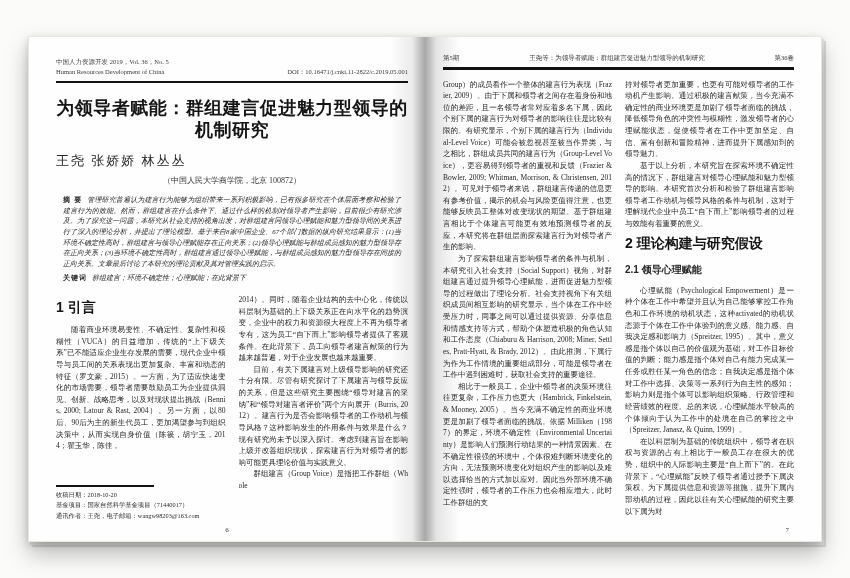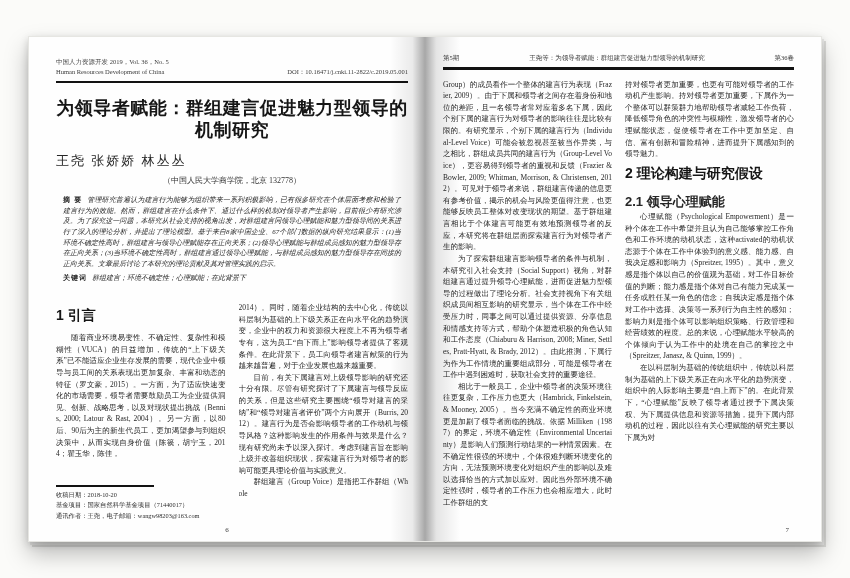--- a/index.html
+++ b/index.html
@@ -43,28 +43,28 @@
   .abstract {
     font-size:7px; line-height:1.52; text-align:justify; margin:0 7px 3px;
     font-style:italic;
   }
   .abstract b, .keywords b {
     font-style:normal; font-weight:bold; letter-spacing:1px; margin-right:5px;
     font-family:"Liberation Sans","DejaVu Sans",sans-serif;
   }
   .keywords { font-size:7px; line-height:1.5; margin:0 7px 7px; font-style:italic; }
 
-  .cols { display:flex; gap:13px; flex:1; min-height:0; margin-top:12px; }
+  .cols { display:flex; gap:13px; flex:1; min-height:0; margin-top:4px; }
   .col  { flex:1; min-width:0; overflow:hidden; display:flex; flex-direction:column; }
 
   .sec-h1 {
     font-family:"Liberation Sans","DejaVu Sans",sans-serif;
     font-size:14px; font-weight:bold; color:#161616; margin:5px 0 7px;
   }
-  .sec-h2 { font-family:"Liberation Sans","DejaVu Sans",sans-serif; font-size:13px; font-weight:bold; margin:3px 0 0; }
+  .sec-h2 { font-family:"Liberation Sans","DejaVu Sans",sans-serif; font-size:10px; font-weight:bold; margin:3px 0 8px; }
   p.body { font-size:7.5px; line-height:1.55; text-align:justify; margin:0; word-break:break-all; }
   p.indent { text-indent:2em; }
 
   .footnote { margin-top:auto; font-size:6.3px; line-height:1.65; color:#2e2e2e; padding-top:4px; }
   .footnote-rule { width:58%; height:1.5px; background:#121212; margin-bottom:3px; }
 
   .pageno { position:absolute; bottom:7px; font-size:7px; color:#3a3a3a; z-index:6; }
   .pageno-left  { left:0; right:0; text-align:center; }
   .pageno-right { right:32px; }
 
@@ -83,21 +83,21 @@
       <div>
         <div>中国人力资源开发 2019，Vol. 36，No. 5</div>
         <div>Human Resources Development of China</div>
       </div>
       <div>DOI：10.16471/j.cnki.11-2822/c.2019.05.001</div>
     </div>
     <div class="rule"></div>
 
     <div class="title">为领导者赋能：群组建言促进魅力型领导的机制研究</div>
     <div class="authors">王尧 张娇娇 林丛丛</div>
-    <div class="affiliation">（中国人民大学商学院，北京 132778）</div>
+    <div class="affiliation">（中国人民大学商学院，北京 100872）</div>
 
     <div class="abstract">
       <b>摘 要</b><span>管理研究普遍认为建言行为能够为组织带来一系列积极影响，已有很多研究在个体层面考察和检验了建言行为的效能。然而，群组建言在什么条件下、通过什么样的机制对领导者产生影响，目前很少有研究涉及。为了探究这一问题，本研究从社会支持的视角出发，对群组建言同领导心理赋能和魅力型领导间的关系进行了深入的理论分析，并提出了理论模型。基于来自8家中国企业、67个部门数据的纵向研究结果显示：(1)当环境不确定性高时，群组建言与领导心理赋能存在正向关系；(2)领导心理赋能与群组成员感知的魅力型领导存在正向关系；(3)当环境不确定性高时，群组建言通过领导心理赋能，与群组成员感知的魅力型领导存在间接的正向关系。文章最后讨论了本研究的理论贡献及其对管理实践的启示。</span>
     </div>
     <div class="keywords">
       <b>关键词</b><span>群组建言；环境不确定性；心理赋能；在此背景下</span>
     </div>
 
     <div class="cols">
       <div class="col">
@@ -128,25 +128,26 @@
     </div>
     <div class="rule"></div>
 
     <div class="cols cols-right">
       <div class="col">
         <p class="body">Group）的成员看作一个整体的建言行为表现（Frazier, 2009）。由于下属和领导者之间存在着身份和地位的差距，且一名领导者常对应着多名下属，因此个别下属的建言行为对领导者的影响往往是比较有限的。有研究显示，个别下属的建言行为（Individual-Level Voice）可能会被忽视甚至被当作异类，与之相比，群组成员共同的建言行为（Group-Level Voice），更容易得到领导者的重视和反馈（Frazier &amp; Bowler, 2009; Whitman, Morrison, &amp; Christensen, 2012）。可见对于领导者来说，群组建言传递的信息更有参考价值，揭示的机会与风险更值得注意，也更能够反映员工整体对改变现状的期望。基于群组建言相比于个体建言可能更有效地预测领导者的反应，本研究将在群组层面探索建言行为对领导者产生的影响。</p>
         <p class="body indent">为了探索群组建言影响领导者的条件与机制，本研究引入社会支持（Social Support）视角，对群组建言通过提升领导心理赋能，进而促进魅力型领导的过程做出了理论分析。社会支持视角下有关组织成员间相互影响的研究显示，当个体在工作中经受压力时，同事之间可以通过提供资源、分享信息和情感支持等方式，帮助个体塑造积极的角色认知和工作态度（Chiaburu &amp; Harrison, 2008; Miner, Settles, Pratt-Hyatt, &amp; Brady, 2012）。由此推测，下属行为作为工作情境的重要组成部分，可能是领导者在工作中遇到困难时，获取社会支持的重要途径。</p>
         <p class="body indent">相比于一般员工，企业中领导者的决策环境往往更复杂，工作压力也更大（Hambrick, Finkelstein, &amp; Mooney, 2005）。当今充满不确定性的商业环境更是加剧了领导者面临的挑战。依据 Milliken（1987）的界定，环境不确定性（Environmental Uncertainty）是影响人们预测行动结果的一种情景因素。在不确定性很强的环境中，个体很难判断环境变化的方向，无法预测环境变化对组织产生的影响以及难以选择恰当的方式加以应对。因此当外部环境不确定性强时，领导者的工作压力也会相应增大，此时工作群组的支</p>
       </div>
       <div class="col">
-        <p class="body">持对领导者更加重要，也更有可能对领导者的工作动机产生影响。持对领导者更加重要，下属作为一个整体可以群策群力地帮助领导者减轻工作负荷，降低领导角色的冲突性与模糊性，激发领导者的心理赋能状态，促使领导者在工作中更加坚定、自信、富有创新和冒险精神，进而提升下属感知到的领导魅力。</p>
+        <p class="body">持对领导者更加重要，也更有可能对领导者的工作动机产生影响。通过积极的建言献策，当今充满不确定性的商业环境更是加剧了领导者面临的挑战，降低领导角色的冲突性与模糊性，激发领导者的心理赋能状态，促使领导者在工作中更加坚定、自信、富有创新和冒险精神，进而提升下属感知到的领导魅力。</p>
+        <p class="body indent">基于以上分析，本研究旨在探索环境不确定性高的情况下，群组建言对领导心理赋能和魅力型领导的影响。本研究首次分析和检验了群组建言影响领导者工作动机与领导风格的条件与机制，这对于理解现代企业中员工“自下而上”影响领导者的过程与效能有着重要的意义。</p>
         <div class="sec-h1">2 理论构建与研究假设</div>
         <div class="sec-h2">2.1 领导心理赋能</div>
         <p class="body indent">心理赋能（Psychological Empowerment）是一种个体在工作中希望并且认为自己能够掌控工作角色和工作环境的动机状态，这种activated的动机状态源于个体在工作中体验到的意义感、能力感、自我决定感和影响力（Spreitzer, 1995）。其中，意义感是指个体以自己的价值观为基础，对工作目标价值的判断；能力感是指个体对自己有能力完成某一任务或胜任某一角色的信念；自我决定感是指个体对工作中选择、决策等一系列行为自主性的感知；影响力则是指个体可以影响组织策略、行政管理和经营绩效的程度。总的来说，心理赋能水平较高的个体倾向于认为工作中的处境在自己的掌控之中（Spreitzer, Janasz, &amp; Quinn, 1999）。</p>
-        <p class="body indent">在以科层制为基础的传统组织中，传统以科层制为基础的上下级关系正在向水平化的趋势演变，组织中的人际影响主要是“自上而下”的。在此背景下，“心理赋能”反映了领导者通过授予下属决策权、为下属提供信息和资源等措施，提升下属内部动机的过程，因此以往有关心理赋能的研究主要以下属为对</p>
+        <p class="body indent">在以科层制为基础的传统组织中，领导者在职权与资源的占有上相比于一般员工存在很大的优势，组织中的人际影响主要是“自上而下”的。在此背景下，“心理赋能”反映了领导者通过授予下属决策权、为下属提供信息和资源等措施，提升下属内部动机的过程，因此以往有关心理赋能的研究主要以下属为对</p>
       </div>
     </div>
 
     <div class="pageno pageno-right">7</div>
   </div>
 
   <div class="gutter"></div>
 </div>
 
 </body></html>

